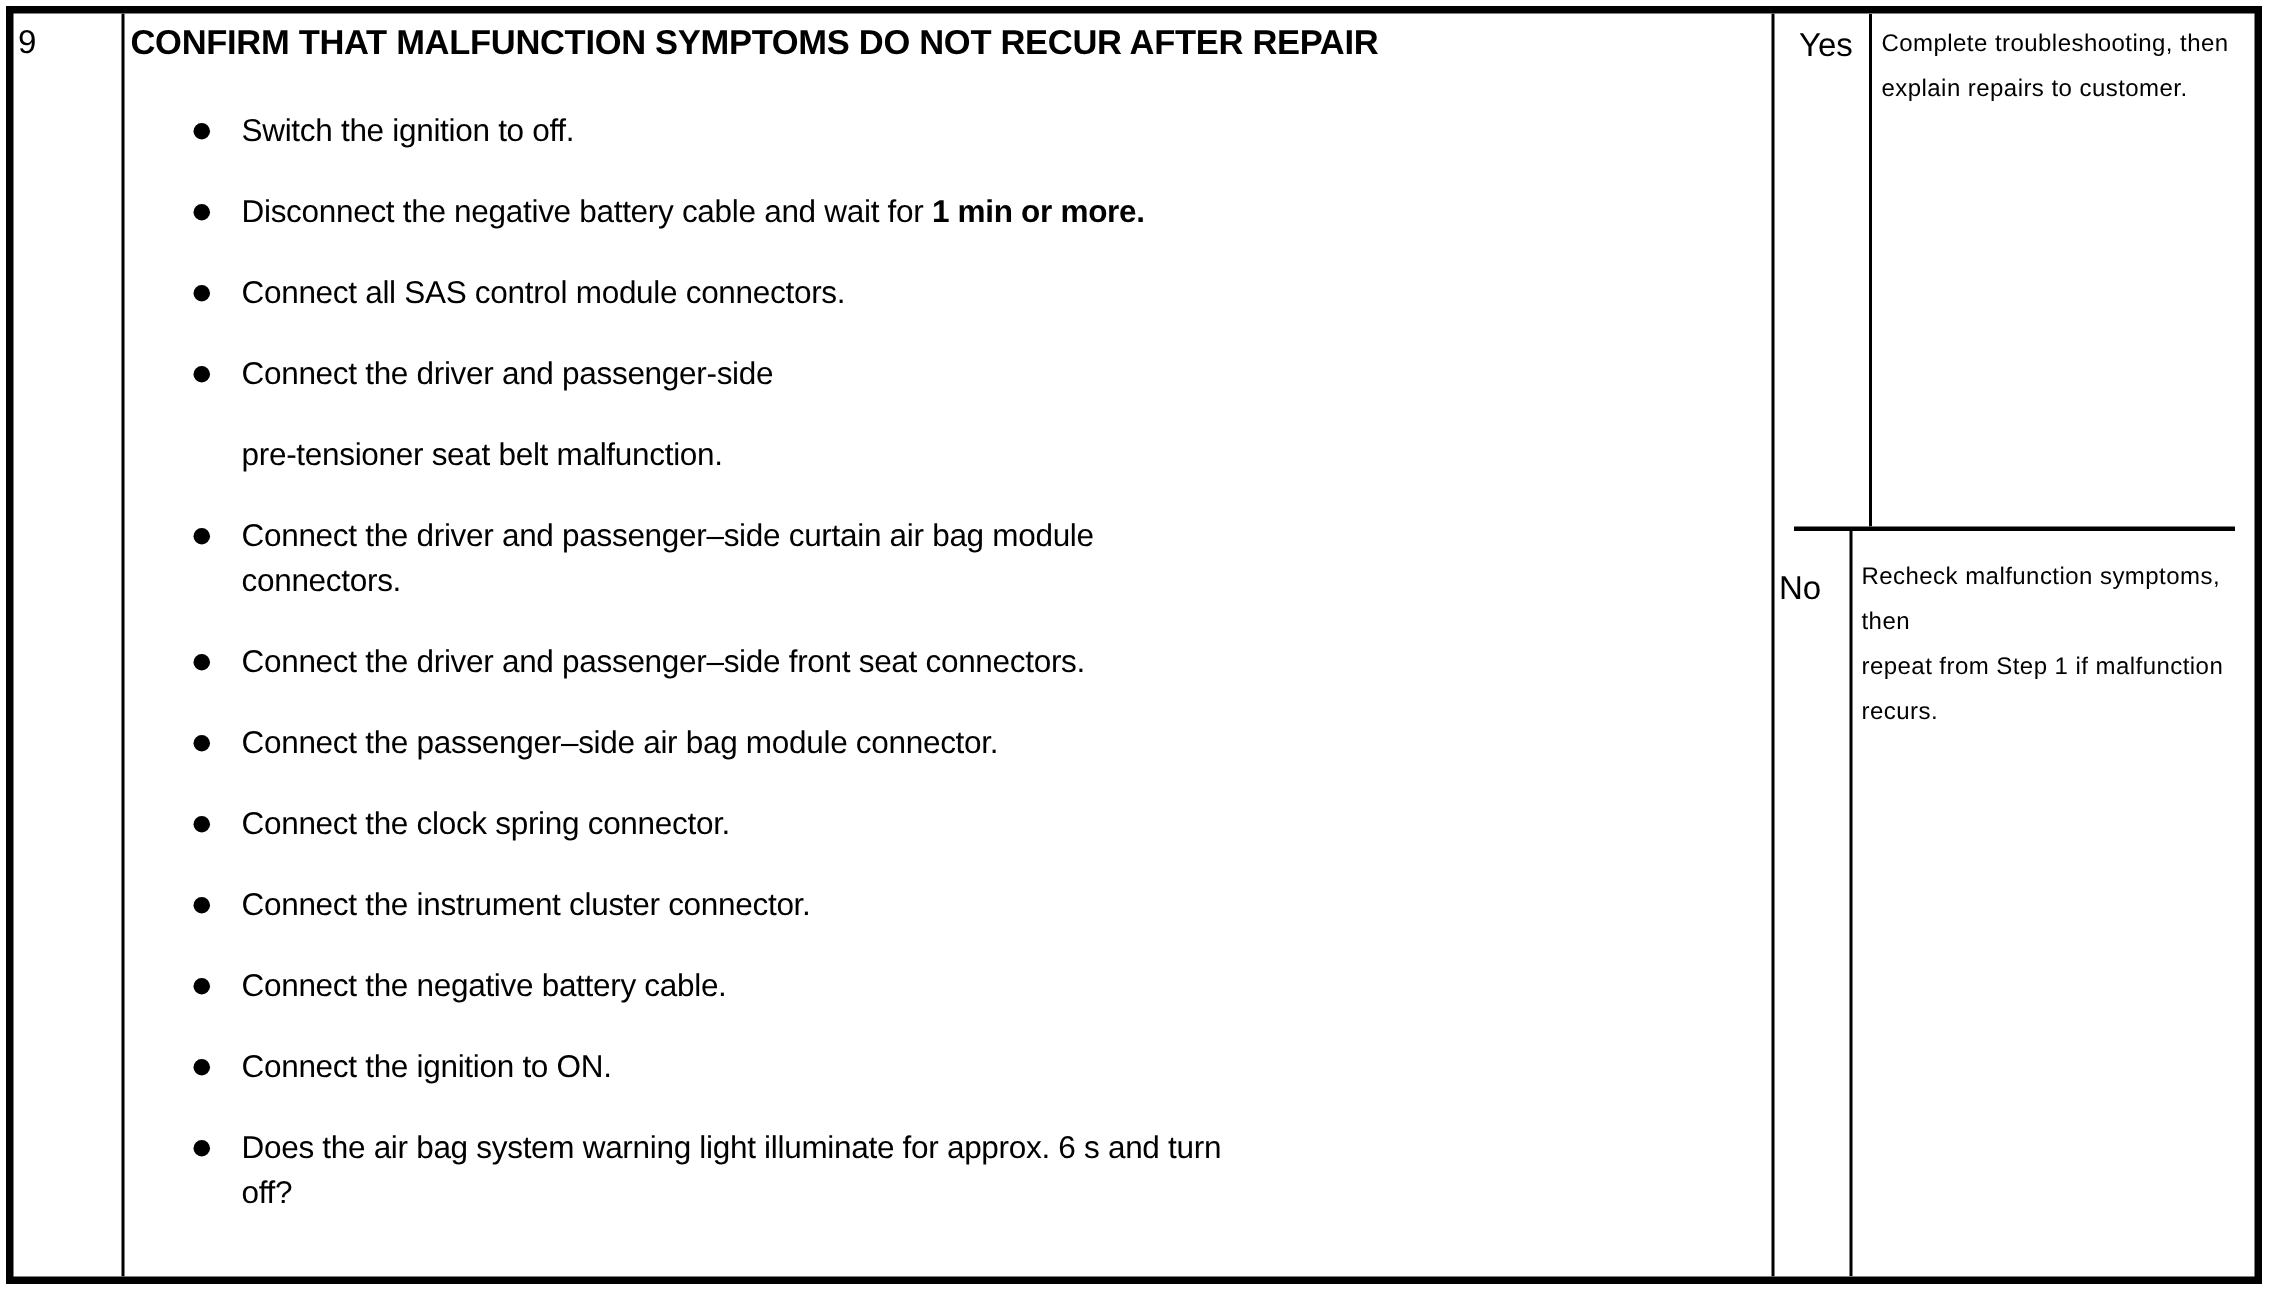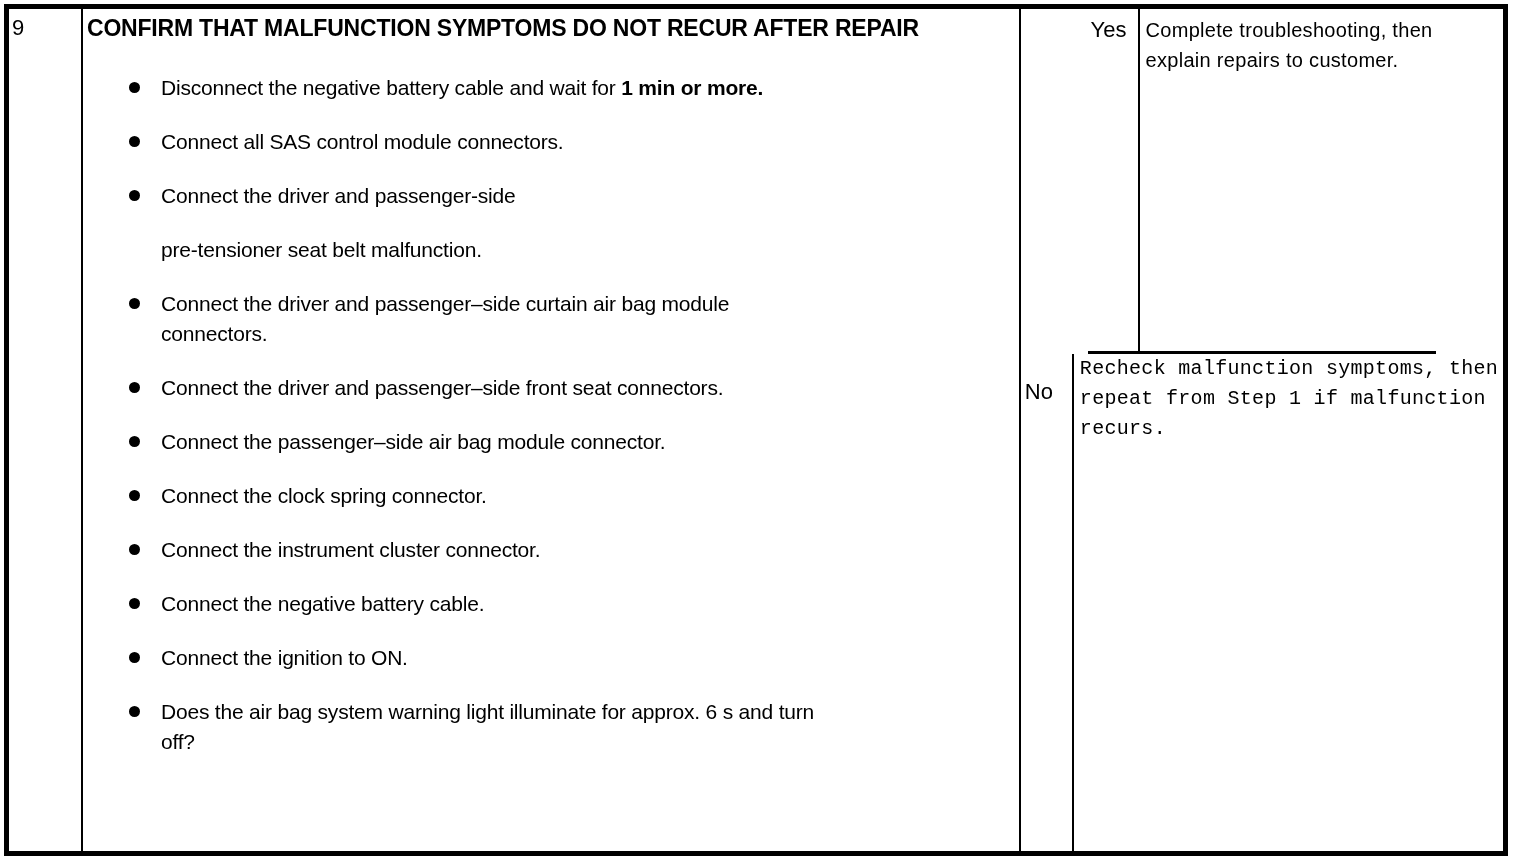--- a/index.html
+++ b/index.html
@@ -21,21 +21,21 @@
   .col-step {
     width: 74px;
     flex: none;
     border-right: 2px solid #000000;
     padding: 5px 3px 0 3px;
     font-size: 22px;
     line-height: 28px;
     overflow: hidden;
   }
   .col-main {
-    width: 938px;
+    width: 1100px;
     flex: none;
     border-right: 2px solid #000000;
     padding: 4px 20px 12px 4px;
     overflow: hidden;
   }
   .proc-title {
     font-weight: bold;
     font-size: 23px;
     line-height: 30px;
     letter-spacing: -0.2px;
@@ -83,42 +83,46 @@
     border-right: 2px solid #000000;
     padding: 6px 2px 0 3px;
     font-size: 22px;
     line-height: 30px;
     overflow: hidden;
   }
   .result-row.no .cell-answer { padding-top: 23px; }
   .cell-action {
     flex: 1;
     padding: 6px 4px 0 6px;
-    font-size: 20px;
+    font-size: 16px;
     line-height: 30px;
     letter-spacing: 0.3px;
     white-space: pre-line;
     overflow: hidden;
   }
-  .result-row.no .cell-action { padding-top: 0; font-family: Liberation Mono, monospace; }
+  .result-row.no .cell-action { padding-top: 16px; }
 </style>
 </head>
 <body>
 
 <div class="doc-table">
 
   <div class="col-step">
     <span>9</span>
   </div>
 
   <div class="col-main">
     <div class="proc-title">CONFIRM THAT MALFUNCTION SYMPTOMS DO NOT RECUR AFTER REPAIR</div>
 
     <div class="bullet-list">
 
+      <div class="bullet-item">
+        <span class="bullet-dot"></span>
+        <div class="bullet-text">Switch the ignition to off.</div>
+      </div>
 
       <div class="bullet-item">
         <span class="bullet-dot"></span>
         <div class="bullet-text"><span>Disconnect the negative battery cable and wait for </span><b>1 min or more.</b></div>
       </div>
 
       <div class="bullet-item">
         <span class="bullet-dot"></span>
         <div class="bullet-text">Connect all SAS control module connectors.</div>
       </div>

